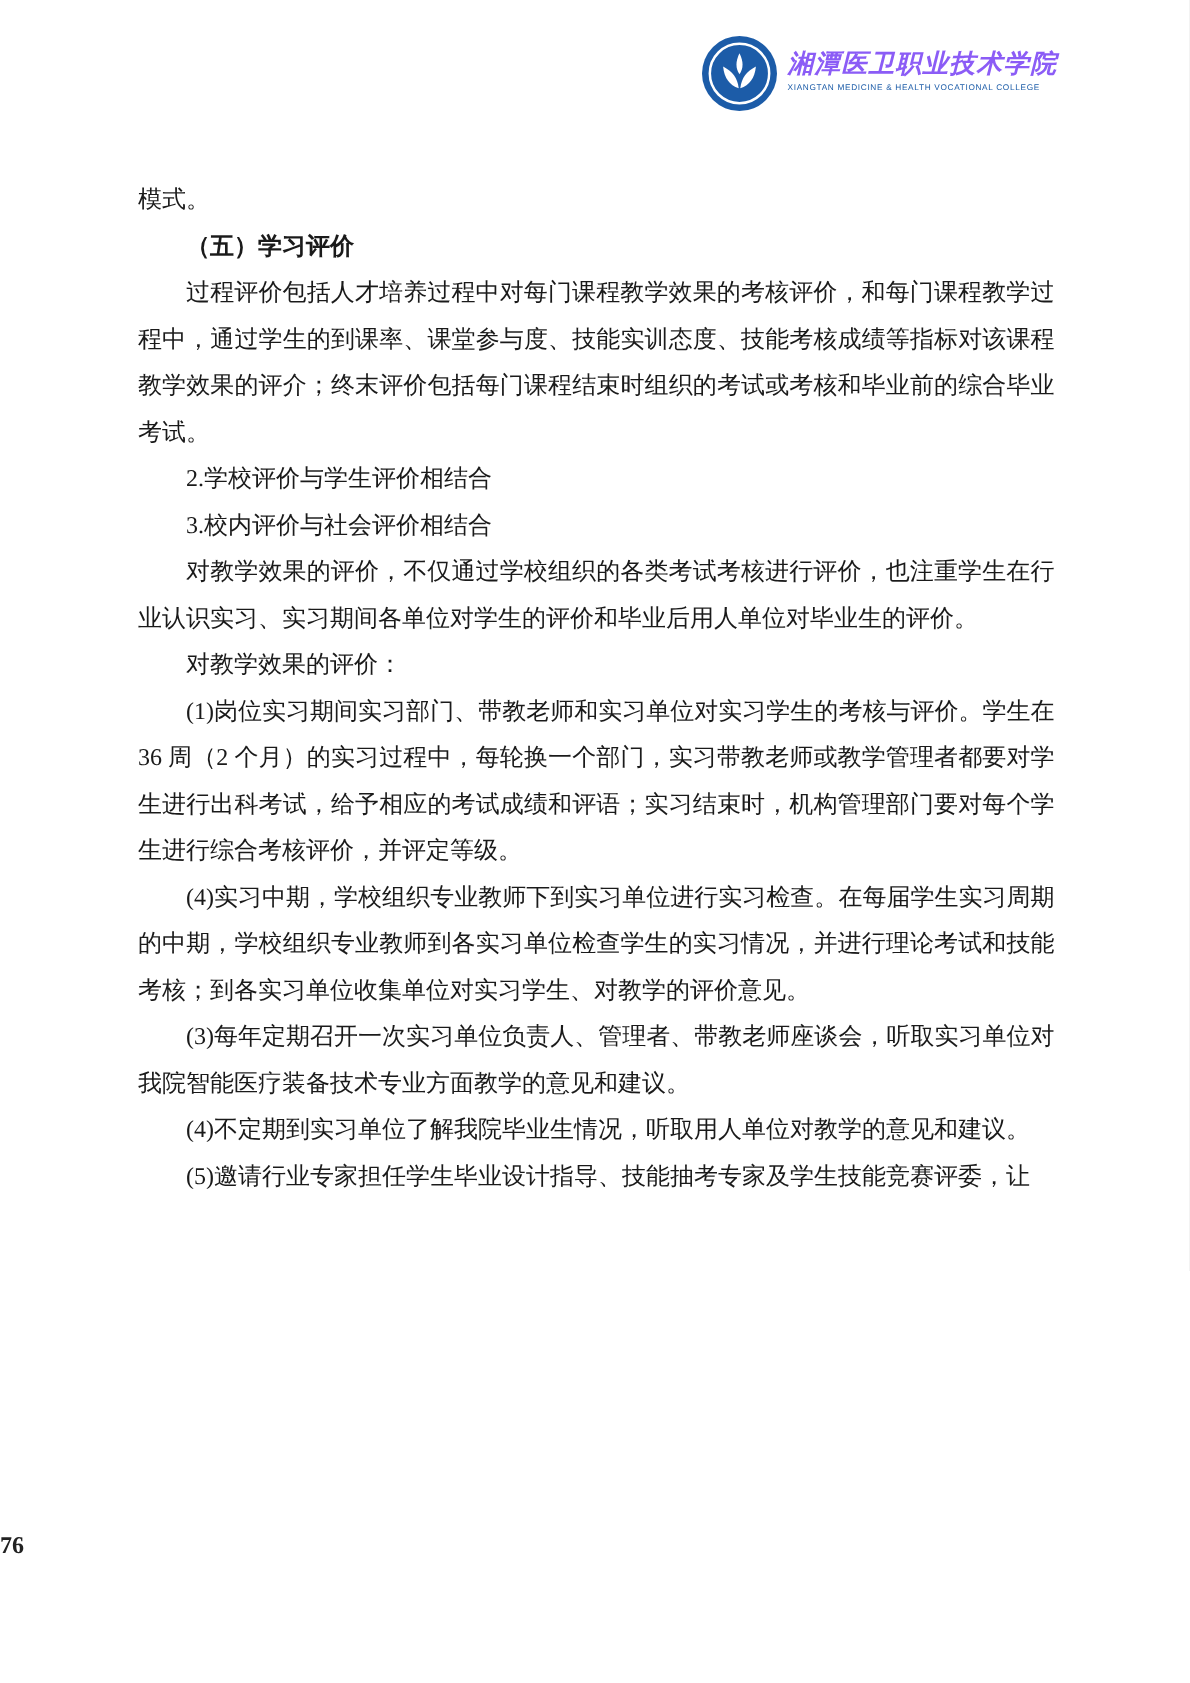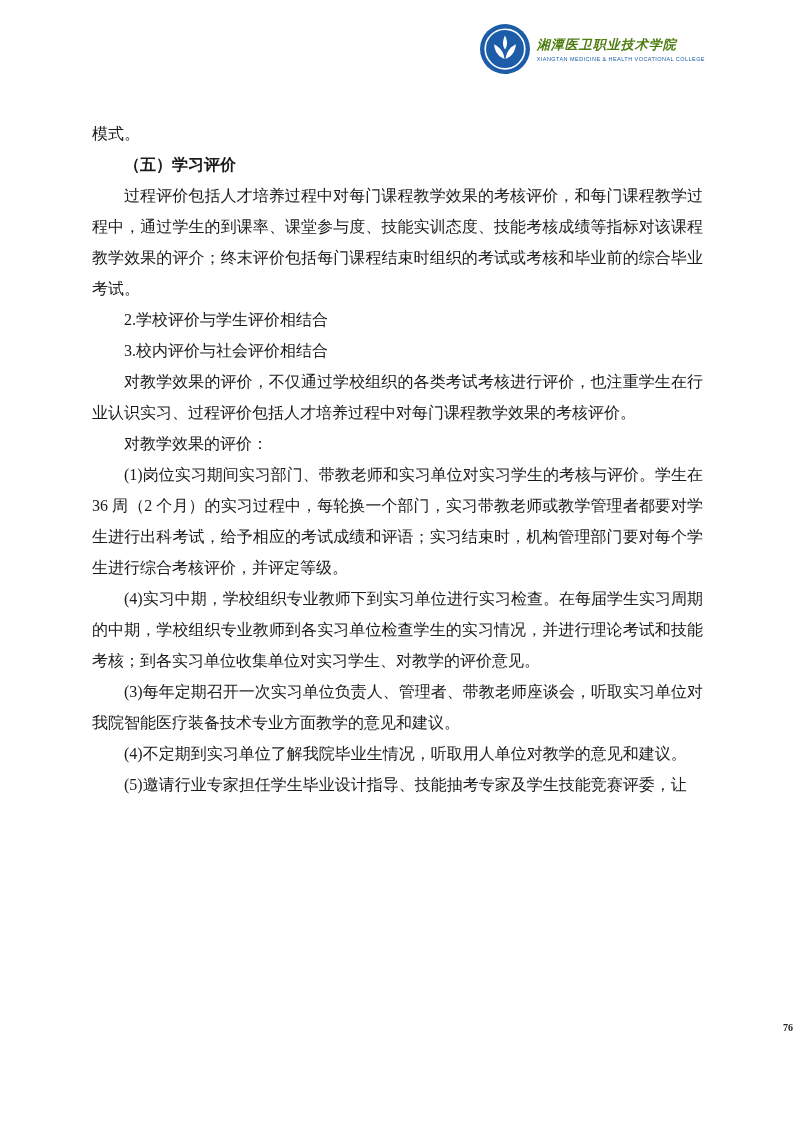--- a/index.html
+++ b/index.html
@@ -19,28 +19,28 @@
     position: absolute;
     top: 24px;
     right: 88px;
     display: flex;
     align-items: center;
     gap: 7px;
   }
   .emblem { width: 50px; height: 50px; flex: 0 0 auto; }
   .logo-names { display: flex; flex-direction: column; justify-content: center; }
   .logo-zh {
-    color: #4d7c0f;
-    font-size: 13px;
+    color: #8b5cf6;
+    font-size: 17px;
     font-weight: bold;
     font-style: italic;
     letter-spacing: 1px;
     line-height: 20px;
     white-space: nowrap;
-    font-family: Liberation Sans, sans-serif;
+    font-family: Liberation Mono, monospace;
   }
   .logo-en {
     color: #1c5ca8;
     font-size: 5.5px;
     letter-spacing: 0.45px;
     line-height: 8px;
     white-space: nowrap;
     font-family: "Liberation Sans", "DejaVu Sans", sans-serif;
   }
 
@@ -67,22 +67,22 @@
     font-family: "Liberation Sans", "DejaVu Sans", sans-serif;
     font-size: 16px;
   }
 
   
   .page-number {
     position: absolute;
     top: 1022px;
     left: 0;
     width: 100%;
-    text-align: right;
-    font-size: 10px;
+    text-align: left;
+    font-size: 16px;
     color: #222;
     font-weight: bold;
   }
 </style>
 </head>
 <body>
 
 <div class="page">
 
   <div class="header-logo">
@@ -98,21 +98,21 @@
       <span class="logo-en">XIANGTAN MEDICINE &amp; HEALTH VOCATIONAL COLLEGE</span>
     </div>
   </div>
 
   <div class="content">
     <p class="p-plain">模式。</p>
     <p class="p-heading">（五）学习评价</p>
     <p class="p-indent">过程评价包括人才培养过程中对每门课程教学效果的考核评价，和每门课程教学过程中，通过学生的到课率、课堂参与度、技能实训态度、技能考核成绩等指标对该课程教学效果的评介；终末评价包括每门课程结束时组织的考试或考核和毕业前的综合毕业考试。</p>
     <p class="p-indent">2.学校评价与学生评价相结合</p>
     <p class="p-indent">3.校内评价与社会评价相结合</p>
-    <p class="p-indent">对教学效果的评价，不仅通过学校组织的各类考试考核进行评价，也注重学生在行业认识实习、过程评价包括人才培养过程中对每门课程教学效果的考核评价。</p>
+    <p class="p-indent">对教学效果的评价，不仅通过学校组织的各类考试考核进行评价，也注重学生在行业认识实习、实习期间各单位对学生的评价和毕业后用人单位对毕业生的评价。</p>
     <p class="p-indent">对教学效果的评价：</p>
     <p class="p-indent">(1)岗位实习期间实习部门、带教老师和实习单位对实习学生的考核与评价。学生在 36 周（2 个月）的实习过程中，每轮换一个部门，实习带教老师或教学管理者都要对学生进行出科考试，给予相应的考试成绩和评语；实习结束时，机构管理部门要对每个学生进行综合考核评价，并评定等级。</p>
     <p class="p-indent">(4)实习中期，学校组织专业教师下到实习单位进行实习检查。在每届学生实习周期的中期，学校组织专业教师到各实习单位检查学生的实习情况，并进行理论考试和技能考核；到各实习单位收集单位对实习学生、对教学的评价意见。</p>
     <p class="p-indent">(3)每年定期召开一次实习单位负责人、管理者、带教老师座谈会，听取实习单位对我院智能医疗装备技术专业方面教学的意见和建议。</p>
     <p class="p-indent">(4)不定期到实习单位了解我院毕业生情况，听取用人单位对教学的意见和建议。</p>
     <p class="p-indent">(5)邀请行业专家担任学生毕业设计指导、技能抽考专家及学生技能竞赛评委，让</p>
   </div>
 
   <div class="page-number">76</div>
 

